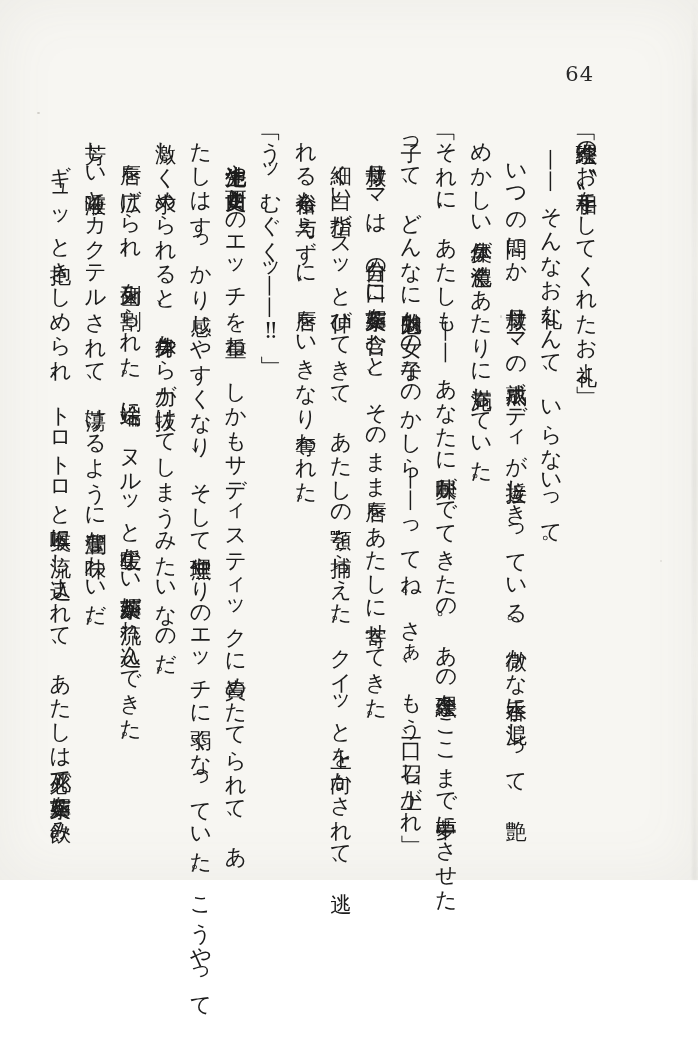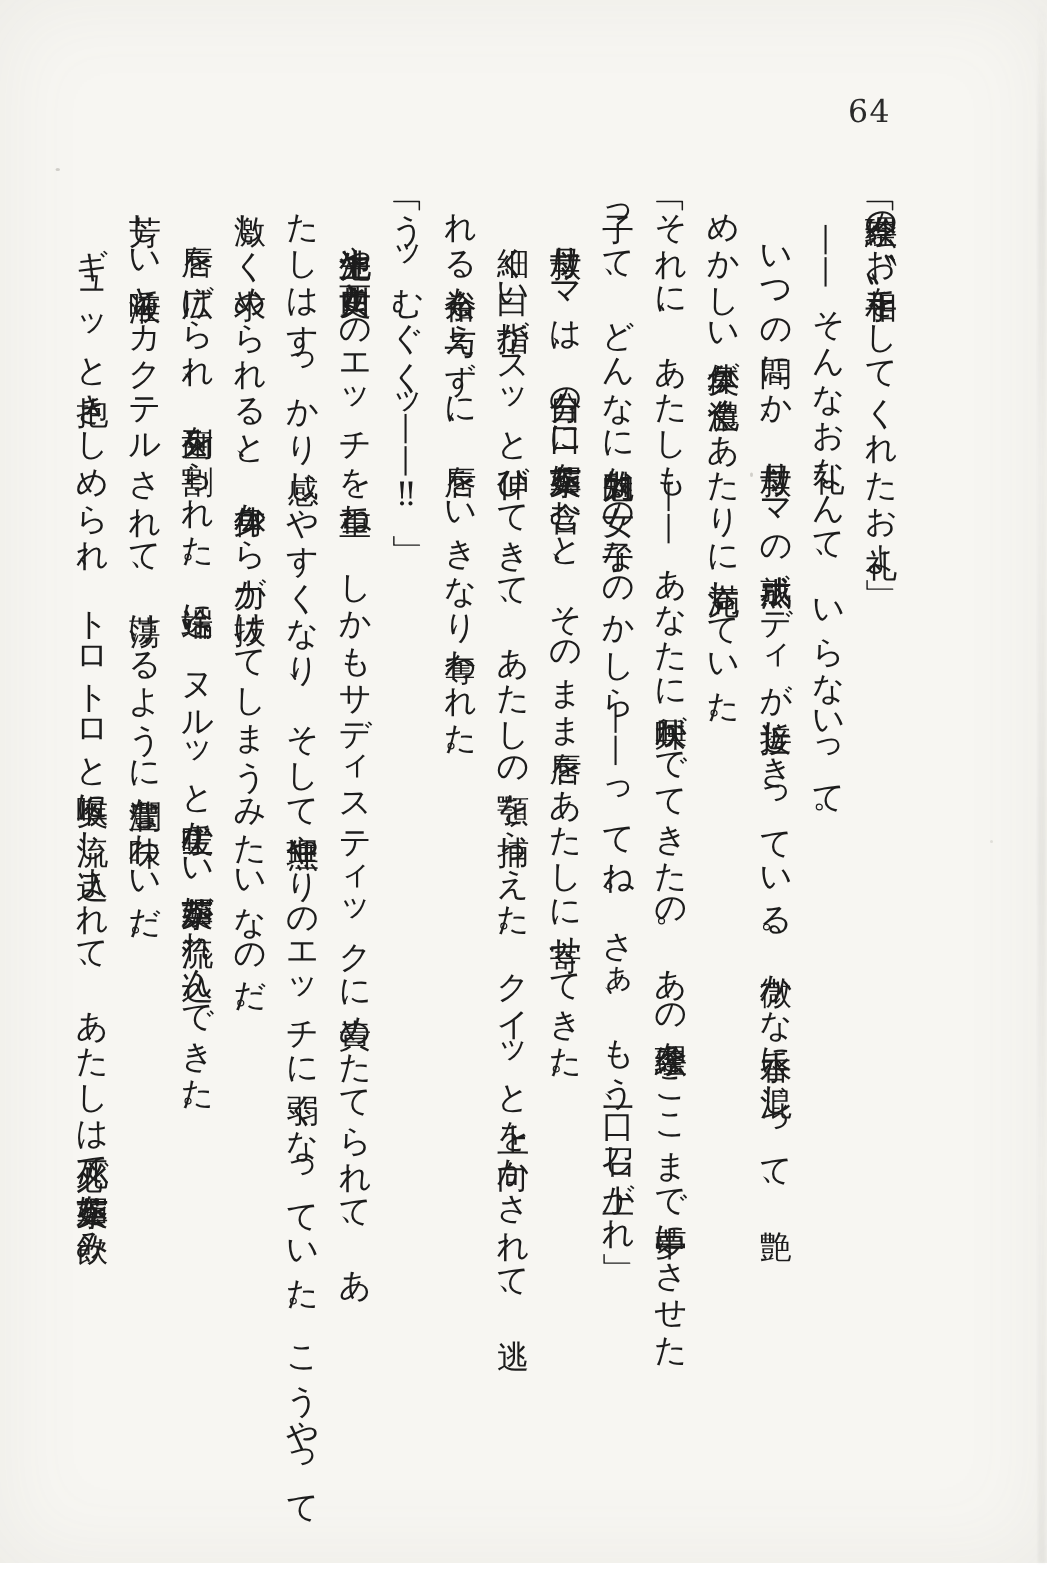--- a/index.html
+++ b/index.html
@@ -7,21 +7,21 @@
     padding: 0;
     width: 698px;
     height: 1050px;
     overflow: hidden;
     font-family: "DejaVu Serif", "Liberation Serif", serif;
   }
 
   .scan-page {
     position: relative;
     width: 698px;
-    height: 1042px;
+    height: 880px;
     background: #f7f6f2;
     box-shadow: inset 0 0 60px rgba(120,115,105,0.08);
   }
 
   
   .edge-streak {
     position: absolute;
     top: 0;
     right: 1px;
     width: 5px;

